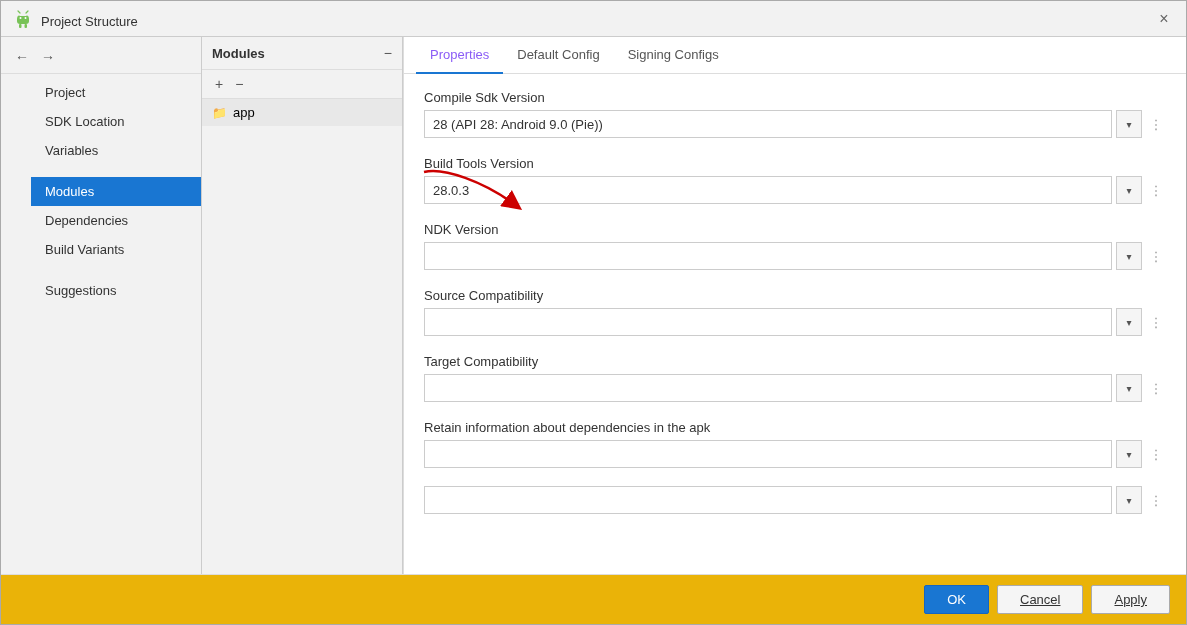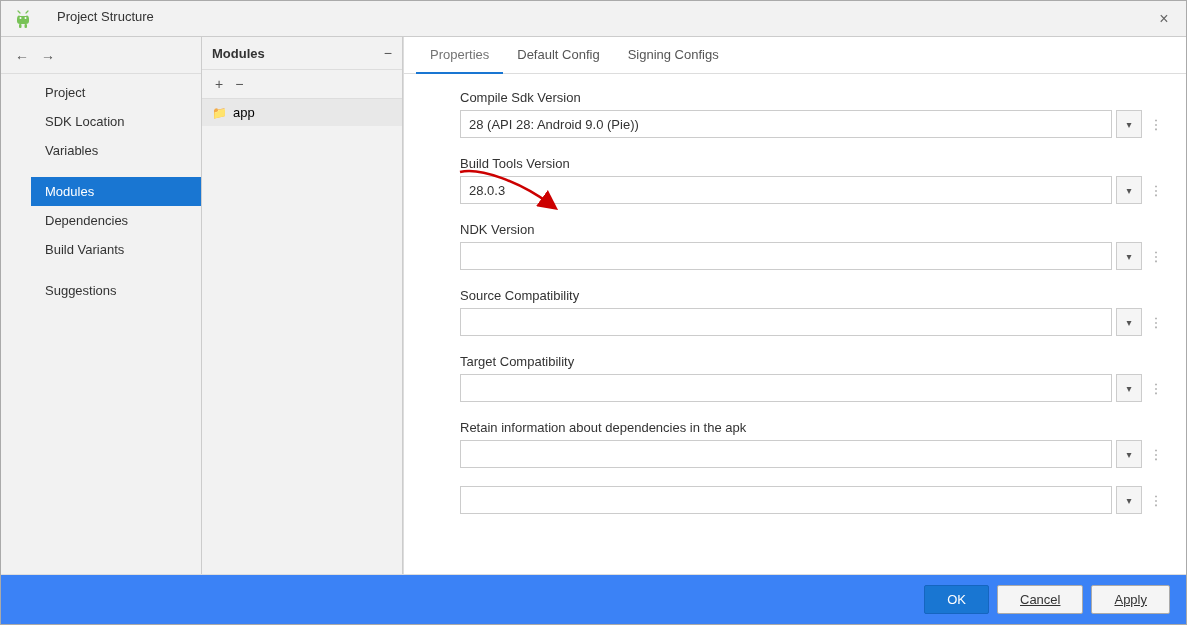--- a/index.html
+++ b/index.html
@@ -30,22 +30,22 @@
       border-bottom: 1px solid #ccc;
       padding: 8px 12px;
       display: flex;
       align-items: center;
       justify-content: space-between;
       height: 36px;
     }
 
     .title-bar-left {
       display: flex;
-      align-items: flex-start;
-      gap: 24px;
+      align-items: flex-end;
+      gap: 8px;
     }
 
     .title-text {
       font-size: 13px;
       color: #333;
       font-weight: normal;
     }
 
     .close-btn {
       width: 20px;
@@ -188,29 +188,28 @@
     .tab {
       padding: 10px 14px;
       cursor: pointer;
       font-size: 13px;
       color: #555;
       border-bottom: 2px solid transparent;
       margin-bottom: -1px;
     }
 
     .tab.active {
-      color: #737373;
+      color: #8b5cf6;
       border-bottom: 2px solid #1976d2;
     }
 
     .properties-panel {
       flex: 1;
       overflow-y: auto;
       padding: 16px 20px;
-      margin-left: 36px;
     }
 
     .field-group {
       margin-bottom: 18px;
     }
 
     .field-label {
       font-size: 13px;
       color: #333;
       margin-bottom: 5px;
@@ -266,21 +265,21 @@
       position: relative;
     }
 
     
     .bottom-bar {
       display: flex;
       justify-content: flex-end;
       gap: 8px;
       padding: 10px 16px;
       border-top: 1px solid #ddd;
-      background: #3b82f6;
+      background: #eab308;
     }
 
     .btn {
       padding: 6px 22px;
       font-size: 13px;
       cursor: pointer;
       border-radius: 2px;
       border: 1px solid #aaa;
     }
 

